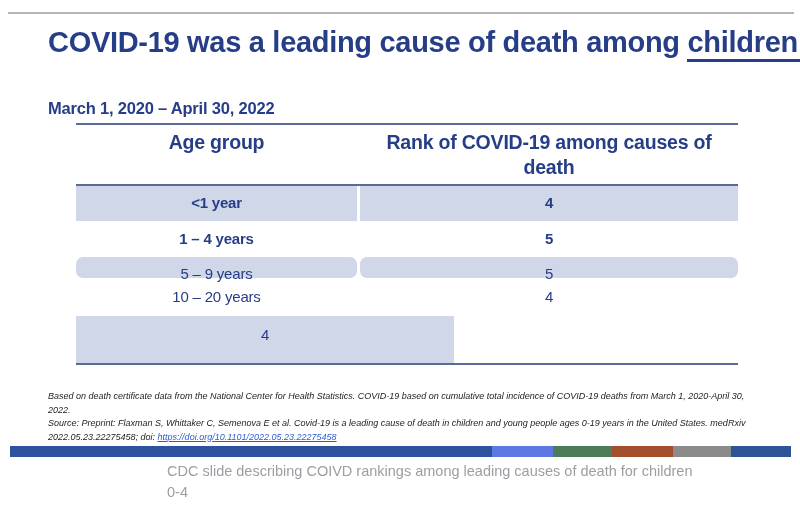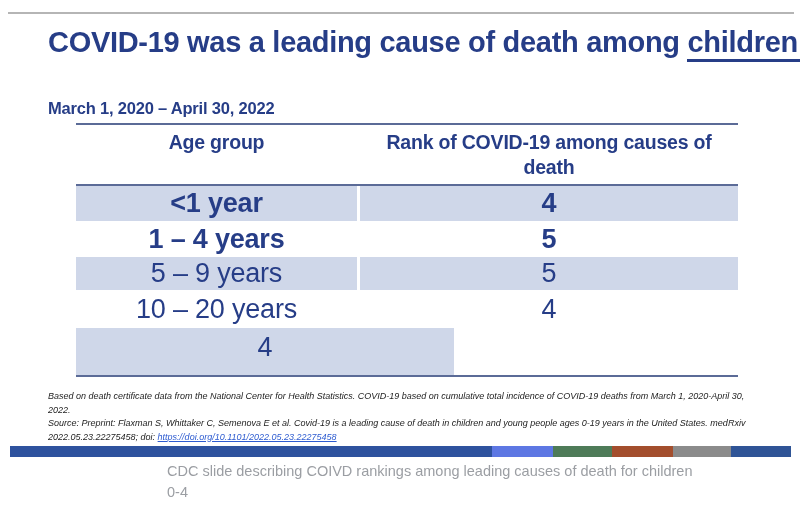--- a/index.html
+++ b/index.html
@@ -20,28 +20,28 @@
     color:var(--navy);font-weight:bold;font-size:16.5px;letter-spacing:-0.2px;
   }
 
   .table{position:absolute;left:76px;top:123px;width:662px;border-top:2px solid var(--tline);}
   .thead{display:flex;column-gap:3px;height:59px;align-items:flex-start;padding-top:5px;box-sizing:border-box;}
   .th{color:var(--navy);font-weight:bold;font-size:19.5px;line-height:25px;text-align:center;letter-spacing:-0.2px;}
   .th.c1{width:281px;}
   .th.c2{width:378px;}
   .tbody{border-top:2px solid var(--tline);border-bottom:2px solid var(--tline);}
   .tr{display:flex;column-gap:3px;}
-  .td{color:var(--navy);font-size:27px;text-align:center;letter-spacing:-0.2px;}
+  .td{color:var(--navy);font-size:15px;text-align:center;letter-spacing:-0.2px;}
   .td.c1{width:281px;}
   .td.c2{width:378px;}
   .tr.shaded .td{background:var(--rowShade);}
   .tr.bold .td{font-weight:bold;}
   .r1 .td{height:35px;line-height:34px;}
   .r2 .td{height:36px;line-height:36px;}
-  .r3 .td{height:33px;line-height:33px;}
+  .r3 .td{height:21px;line-height:33px;border-radius:7px;}
   .r4 .td{height:38px;line-height:38px;}
   .r5 .td{height:47px;line-height:38px;}
 
   .footnote{
     position:absolute;left:48px;top:390px;width:700px;
     color:#1d1d1d;font-size:9px;line-height:13.5px;letter-spacing:0;
   }
   .footnote p{margin:0;font-style:italic;}
   .doi-link{color:var(--link);text-decoration:underline;cursor:pointer;}
 

